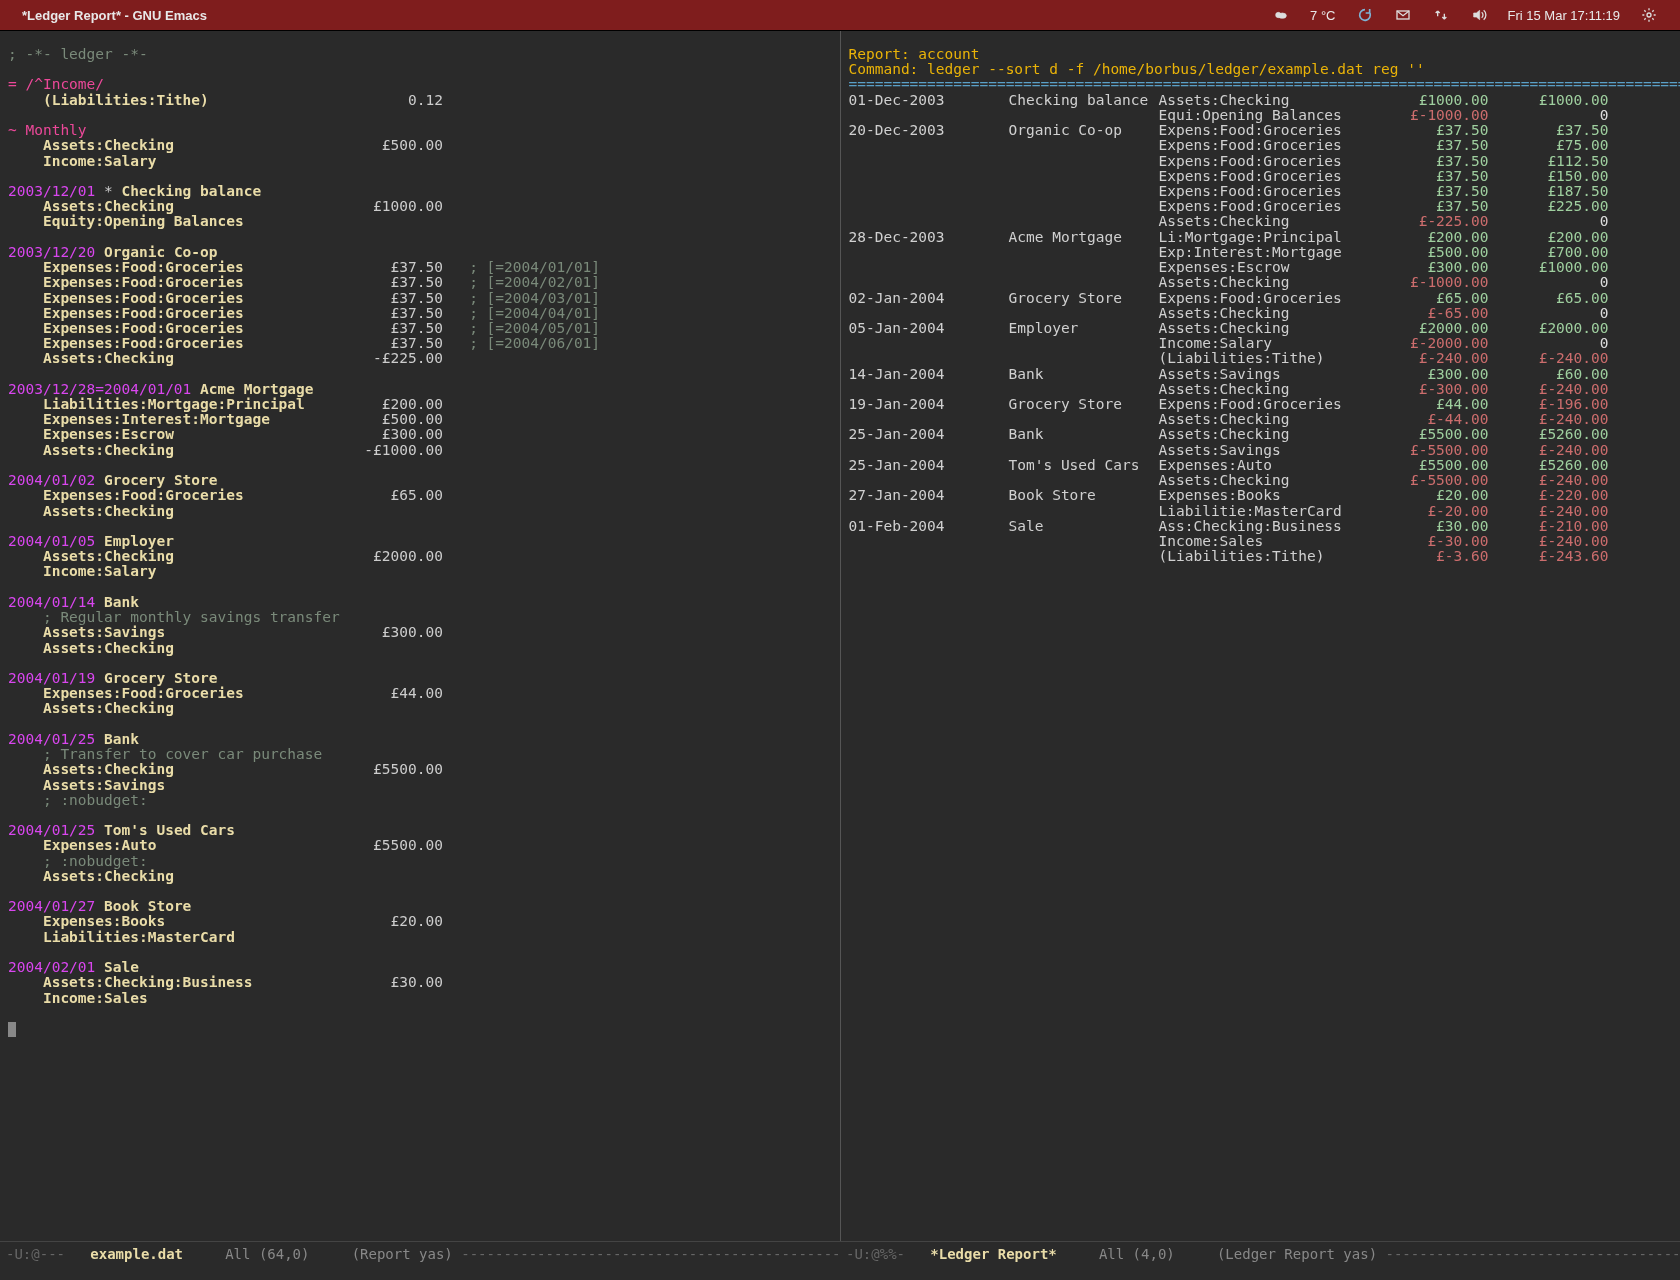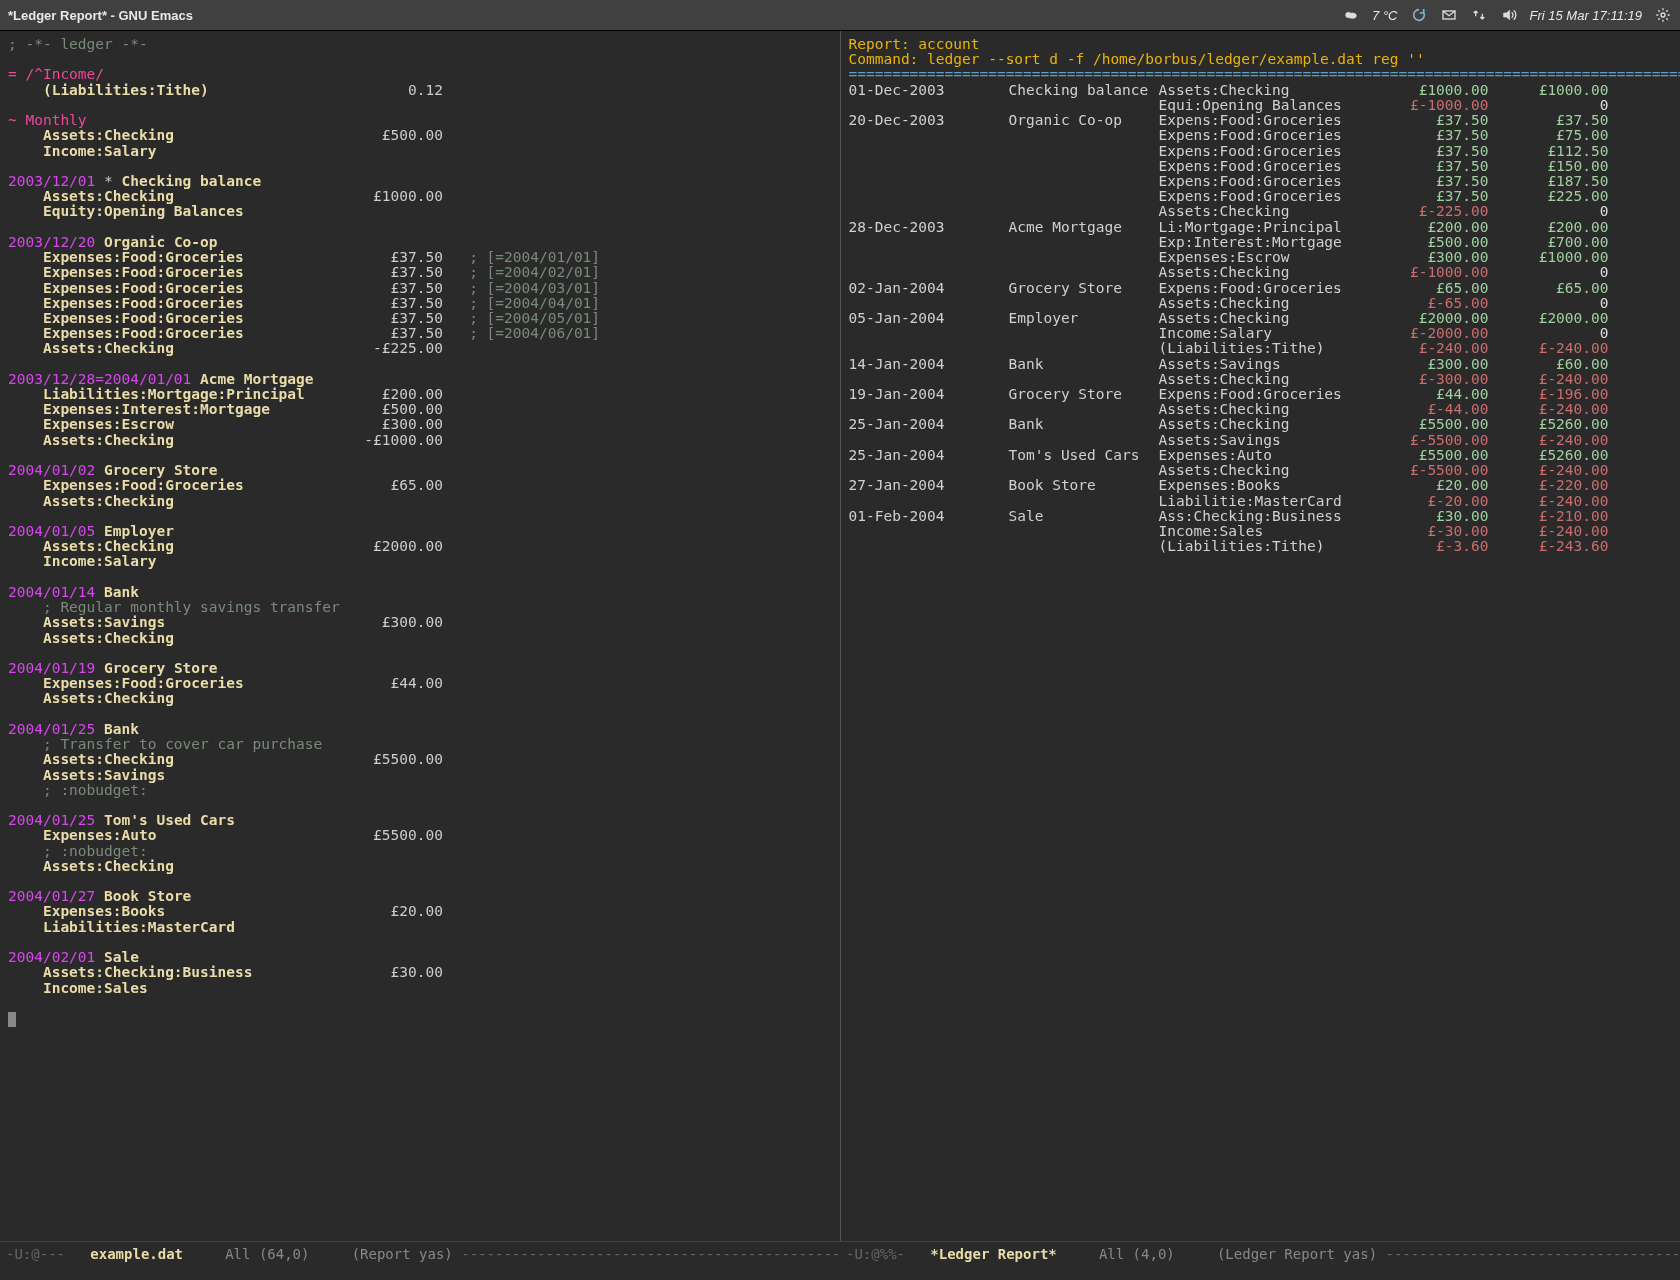--- a/index.html
+++ b/index.html
@@ -10,42 +10,42 @@
     background: #000;
     font-family: "DejaVu Sans Mono", "Menlo", "Consolas", monospace;
     font-size: 14.5px;
     color: #ccc;
     overflow: hidden;
   }
   .topbar {
     display: flex;
     align-items: center;
     height: 30px;
-    background: #404040;
+    background: #7f1d1d;
     color: #e8e8e8;
     font-family: sans-serif;
     font-size: 13px;
-    padding: 0 8px;
+    padding: 0 22px;
     border-bottom: 1px solid #000;
   }
   .topbar .title { flex: 0 0 auto; font-weight: bold; }
   .topbar .spacer { flex: 1; }
-  .topbar .traywrap { display:flex; align-items:center; gap:12px;font-style:italic; }
+  .topbar .traywrap { display:flex; align-items:center; gap:20px; }
   .topbar .icon { display:inline-flex; align-items:center; justify-content:center; width:18px; height:18px; }
   .topbar svg { width:16px; height:16px; fill:#ddd; stroke:#ddd; }
   .editor {
     display: flex;
     width: 100%;
     height: 1210px;
     background: #2a2a2a;
   }
   .pane {
     flex: 1;
     overflow: hidden;
-    padding: 6px 6px 0 8px;
+    padding: 16px 6px 0 8px;
     box-sizing: border-box;
     line-height: 1.05;
     white-space: pre;
   }
   .pane.right { border-left: 1px solid #555; }
   .comment { color: #7a8a7a; }
   .date    { color: #d946ef; }
   .payee   { color: #e9dca8; font-weight: bold; }
   .acct    { color: #e9dca8; font-weight: bold; }
   .kw      { color: #ec4899; }

